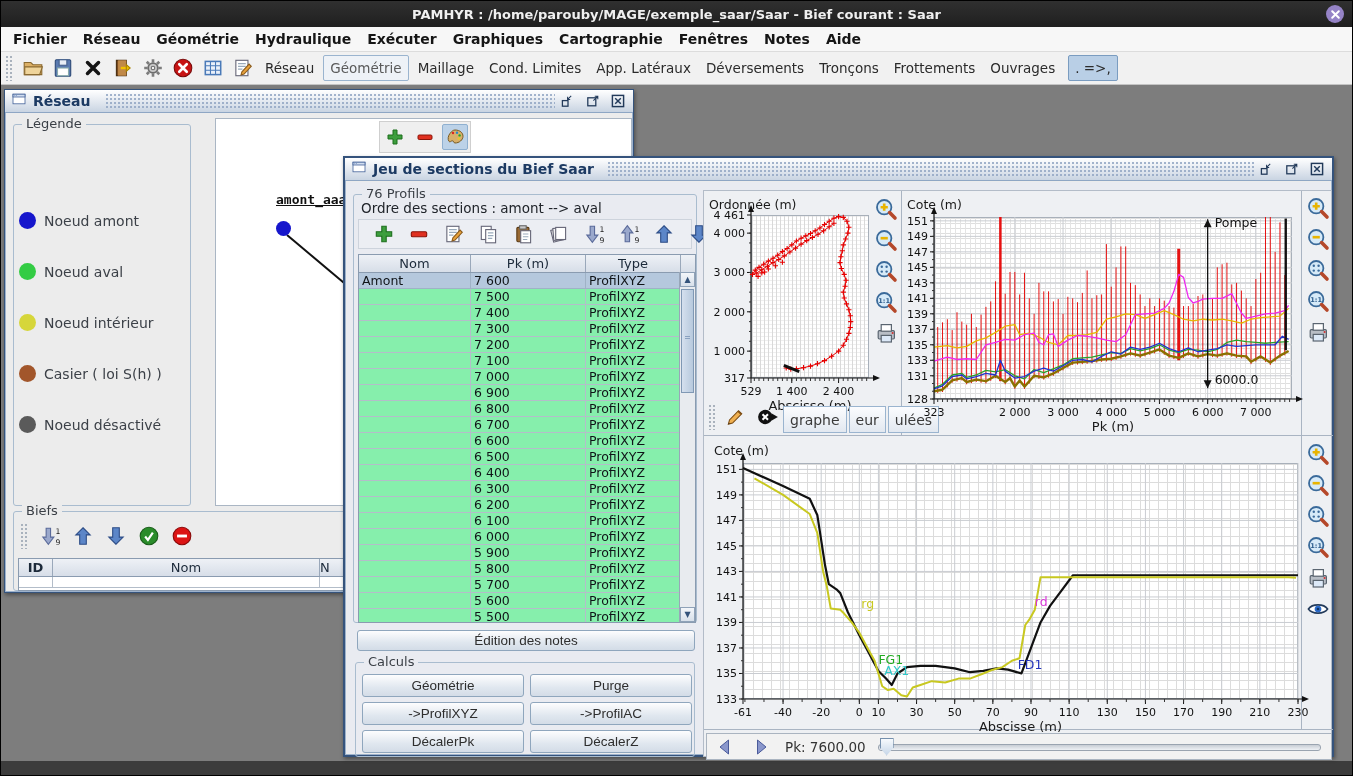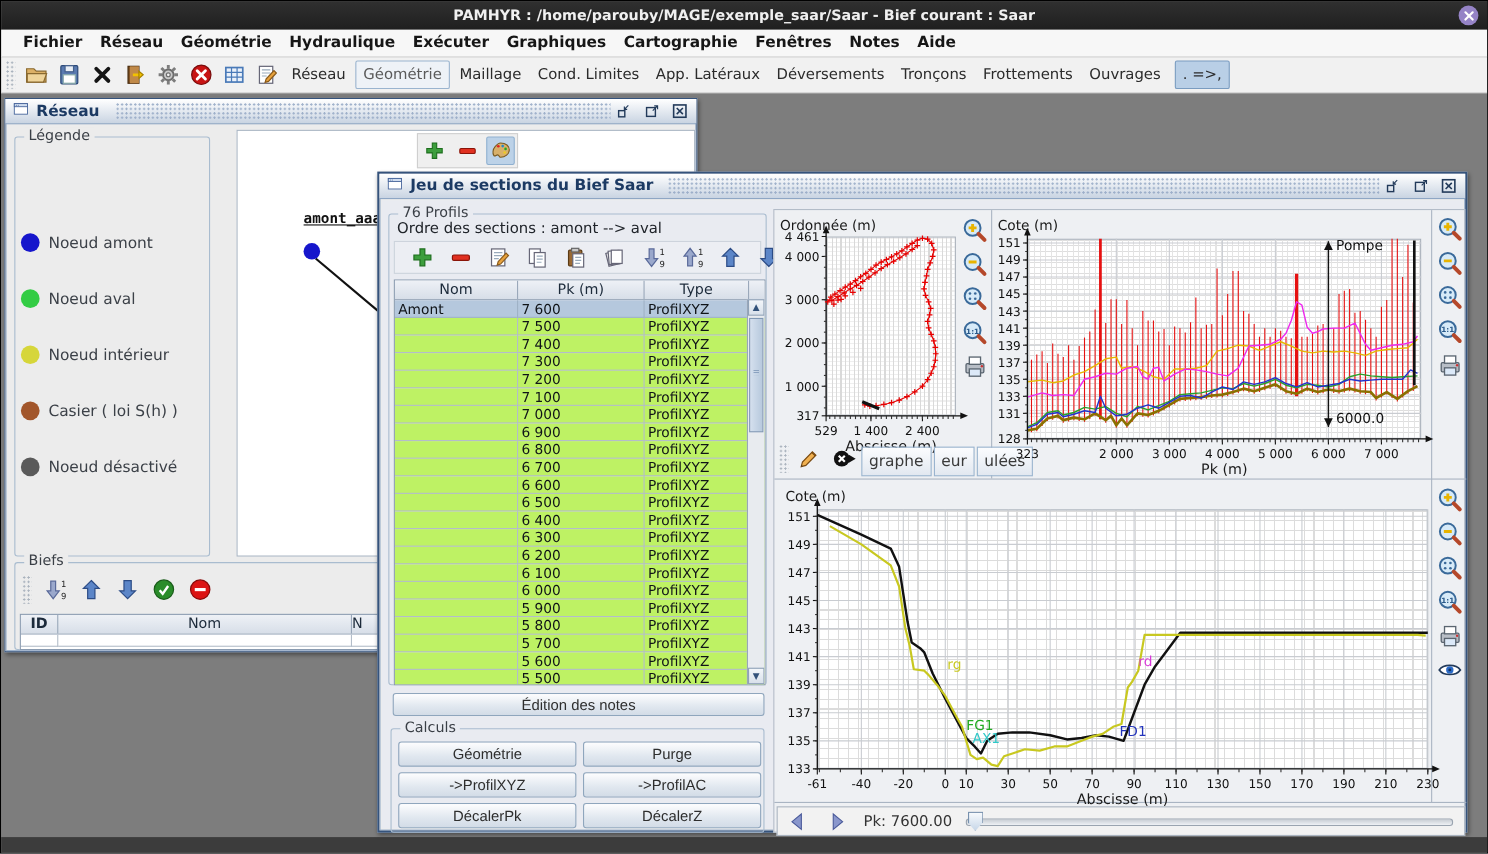--- a/index.html
+++ b/index.html
@@ -1,21 +1,21 @@
 <!DOCTYPE html>
 <html><head>
 <meta charset="utf-8">
 <style>
   *{box-sizing:border-box;margin:0;padding:0}
   body{font-family:"DejaVu Sans",sans-serif;background:#444}
   .app{position:relative;width:1353px;height:776px;background:#7d7d7d;overflow:hidden;border:1px solid #000}
   .titlebar{position:absolute;left:0;top:0;right:0;height:26px;background:linear-gradient(#303030,#1f1f1f);display:flex;align-items:center;justify-content:center}
   .wtitle{color:#f0f0f0;font-size:13px;font-weight:600}
   .wclose{position:absolute;right:8px;top:4px;width:18px;height:18px;border-radius:50%;background:#9583c6;display:flex;align-items:center;justify-content:center}
-  .menubar{position:absolute;top:26px;left:0;right:0;height:25px;background:#f7f7f7;border-bottom:1px solid #dcdcdc;display:flex;align-items:center;padding-left:12px}
+  .menubar{position:absolute;top:26px;left:0;right:0;height:25px;background:#f7f7f7;border-bottom:1px solid #dcdcdc;display:flex;align-items:center;padding-left:4px}
   .menu-item{font-weight:bold;font-size:14px;color:#161616;padding:2px 8px}
   .maintoolbar{position:absolute;top:51px;left:0;right:0;height:33px;background:#f1f1f1;border-bottom:1px solid #c4c4c4;display:flex;align-items:center;gap:3px;padding-left:2px}
   .grip{width:9px;align-self:stretch;margin:3px 2px;background-image:radial-gradient(#a9b2bd 1px,transparent 1.1px);background-size:4px 4px}
   .tbicon{width:27px;height:27px;display:flex;align-items:center;justify-content:center}
   .tbbtn{font-size:13.5px;color:#2b2b2b;padding:4px 6px;white-space:nowrap}
   .tbbtn.outlined{border:1px solid #9ab4cf;background:#eef2f7;color:#5a5a5a;border-radius:2px}
   .tbbtn.highlight{border:1px solid #7a9cc0;background:#b9cfe6;border-radius:2px;margin-left:4px}
   .desktop{position:absolute;top:84px;left:0;right:0;bottom:0;background:#7d7d7d}
   .bottomstrip{position:absolute;left:0;right:0;bottom:0;height:14px;background:#3c3c3c}
   .iframe{position:absolute;background:#ececec;border:1px solid #35537c;box-shadow:inset 0 0 0 1px #9db2cc,1px 2px 4px rgba(0,0,0,.4)}
@@ -33,21 +33,21 @@
   .legend-label{font-size:14px;color:#3c4148}
   .canvas{position:absolute;background:#fff;border:1px solid #aab6c4}
   .minitoolbar{position:absolute;background:#efefef;border:1px solid #cfcfcf;display:flex;align-items:center;gap:4px;padding:2px}
   .minibtn{width:26px;height:26px;display:flex;align-items:center;justify-content:center}
   .minibtn.active{background:#bcd2e8;border:1px solid #8fb0d0;border-radius:2px}
   .node-label{position:absolute;font-family:"DejaVu Sans Mono",monospace;font-size:13px;font-weight:bold;color:#111;text-decoration:underline}
   .node-dot{position:absolute;width:15px;height:15px;border-radius:50%}
   .jt{position:absolute;border:1px solid #8a9bb0;background:#fff;overflow:hidden}
   .jt-head{display:flex;background:linear-gradient(#eef1f6,#d7dee8);border-bottom:1px solid #8a9bb0}
   .jt-hc{font-size:13px;color:#1c2a3a;text-align:center;border-right:1px solid #9aa8ba;padding:1px 0}
-  .jt-row{display:flex;height:16px;line-height:15px;background:#bef264}
+  .jt-row{display:flex;height:16px;line-height:15px;background:#86efac}
   .jt-row.sel{background:#b5c8dd}
   .jt-c{font-size:12.5px;color:#101418;border-right:1px solid #b3bdc9;border-bottom:1px solid #b3bdc9;padding-left:3px;overflow:hidden;white-space:nowrap}
   .sb{position:absolute;width:16px;background:#e8ebef;border-left:1px solid #98a6b8}
   .sb-btn{position:absolute;left:0;right:0;height:15px;background:linear-gradient(#f3f6fa,#d8e0ea);border:1px solid #8fa2b8;display:flex;align-items:center;justify-content:center;font-size:8px;color:#33527a}
   .sb-thumb{position:absolute;left:1px;right:1px;background:linear-gradient(90deg,#d5e0ee,#b7c9dd);border:1px solid #8098b4}
   .sb-thumb i{position:absolute;left:3px;right:3px;top:45%;height:5px;background-image:repeating-linear-gradient(to bottom,#8aa2c0 0 1px,transparent 1px 2.5px)}
   .panel{position:absolute}
   .plotarea{position:absolute;background-color:#fff;border:1px solid #a8b0ba}
   .pa-plan{background-image:repeating-linear-gradient(to right,#d9d9d9 0 1px,transparent 1px 4px),repeating-linear-gradient(to bottom,#efefef 0 1px,transparent 1px 4px)}
   .pa-long{background-image:repeating-linear-gradient(to right,#e4e4e4 0 1px,transparent 1px 5px),repeating-linear-gradient(to bottom,#dedede 0 1px,transparent 1px 5px)}

